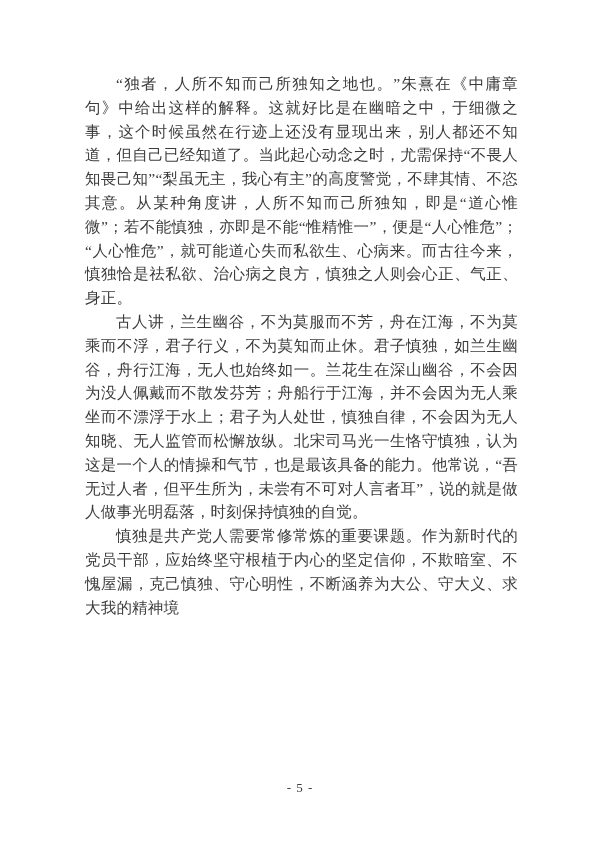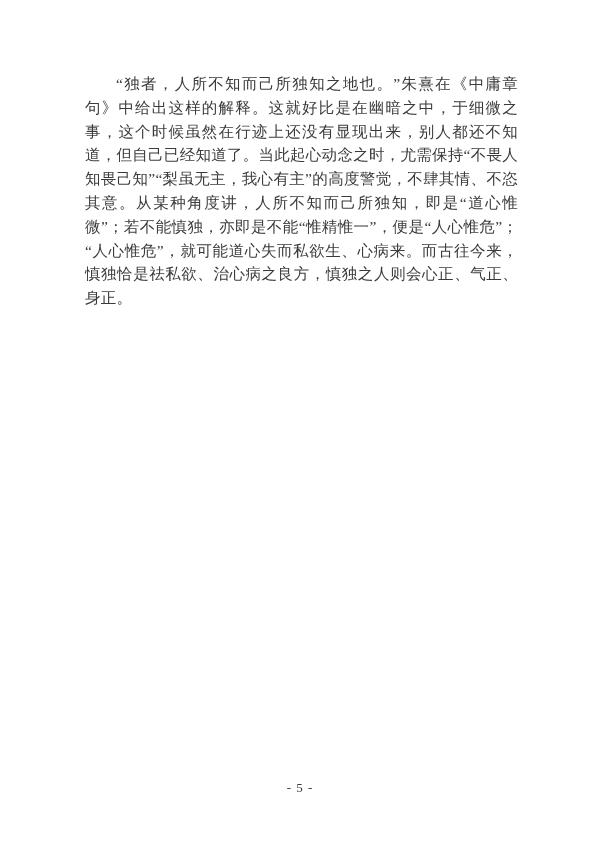--- a/index.html
+++ b/index.html
@@ -43,15 +43,17 @@
     letter-spacing: 1px;
     color: #3b3b3b;
   }
 </style>
 </head>
 <body>
 
 <div class="page">
   <div class="text-block">
     <p>“独者，人所不知而己所独知之地也。”朱熹在《中庸章句》中给出这样的解释。这就好比是在幽暗之中，于细微之事，这个时候虽然在行迹上还没有显现出来，别人都还不知道，但自己已经知道了。当此起心动念之时，尤需保持“不畏人知畏己知”“梨虽无主，我心有主”的高度警觉，不肆其情、不恣其意。从某种角度讲，人所不知而己所独知，即是“道心惟微”；若不能慎独，亦即是不能“惟精惟一”，便是“人心惟危”；“人心惟危”，就可能道心失而私欲生、心病来。而古往今来，慎独恰是祛私欲、治心病之良方，慎独之人则会心正、气正、身正。</p>
+    <p>古人讲，兰生幽谷，不为莫服而不芳，舟在江海，不为莫乘而不浮，君子行义，不为莫知而止休。君子慎独，如兰生幽谷，舟行江海，无人也始终如一。兰花生在深山幽谷，不会因为没人佩戴而不散发芬芳；舟船行于江海，并不会因为无人乘坐而不漂浮于水上；君子为人处世，慎独自律，不会因为无人知晓、无人监管而松懈放纵。北宋司马光一生恪守慎独，认为这是一个人的情操和气节，也是最该具备的能力。他常说，“吾无过人者，但平生所为，未尝有不可对人言者耳”，说的就是做人做事光明磊落，时刻保持慎独的自觉。</p>
+    <p>慎独是共产党人需要常修常炼的重要课题。作为新时代的党员干部，应始终坚守根植于内心的坚定信仰，不欺暗室、不愧屋漏，克己慎独、守心明性，不断涵养为大公、守大义、求大我的精神境</p>
   </div>
   <div class="page-number">- 5 -</div>
 </div>
 
 </body></html>

